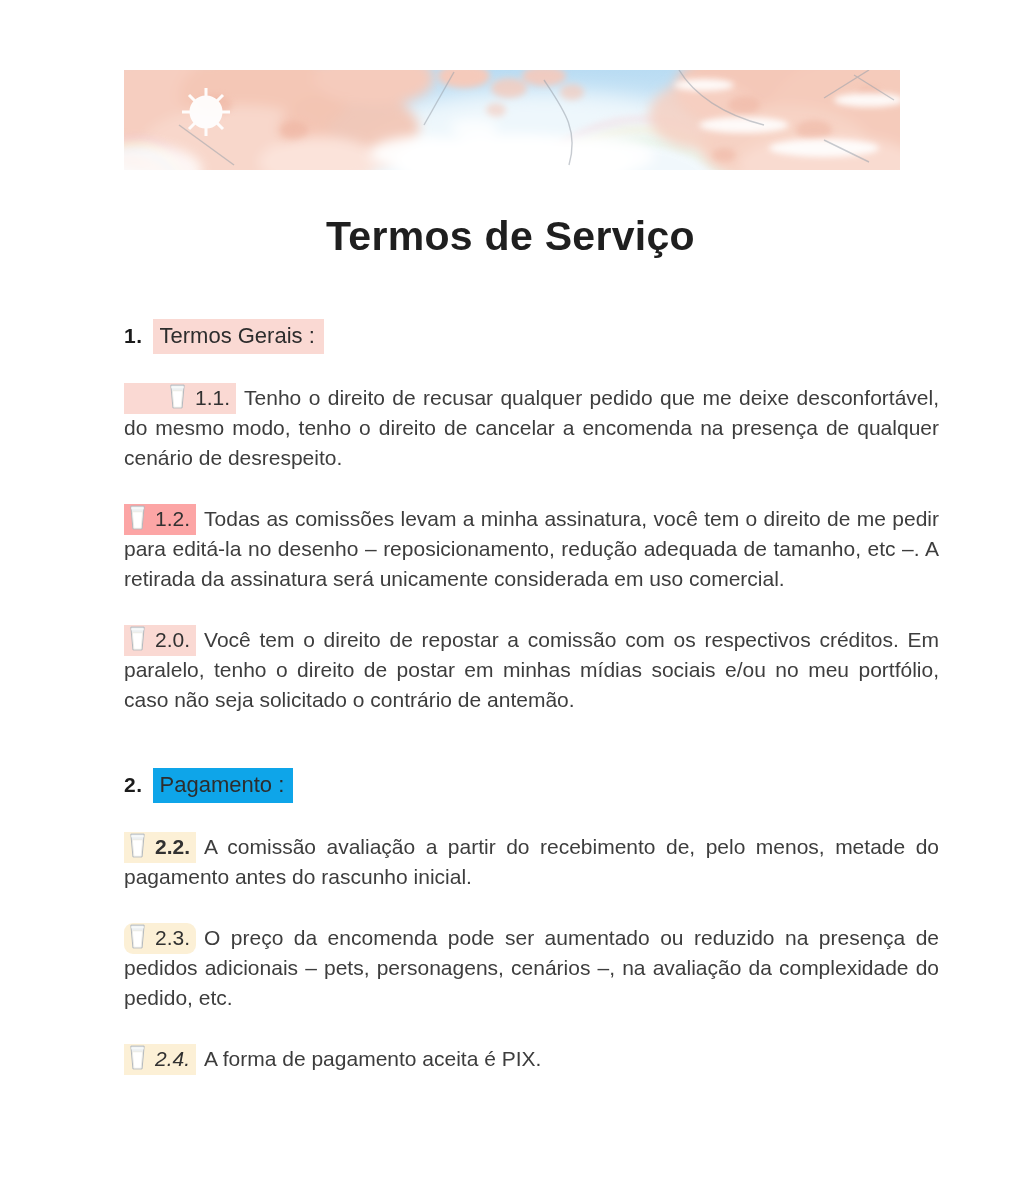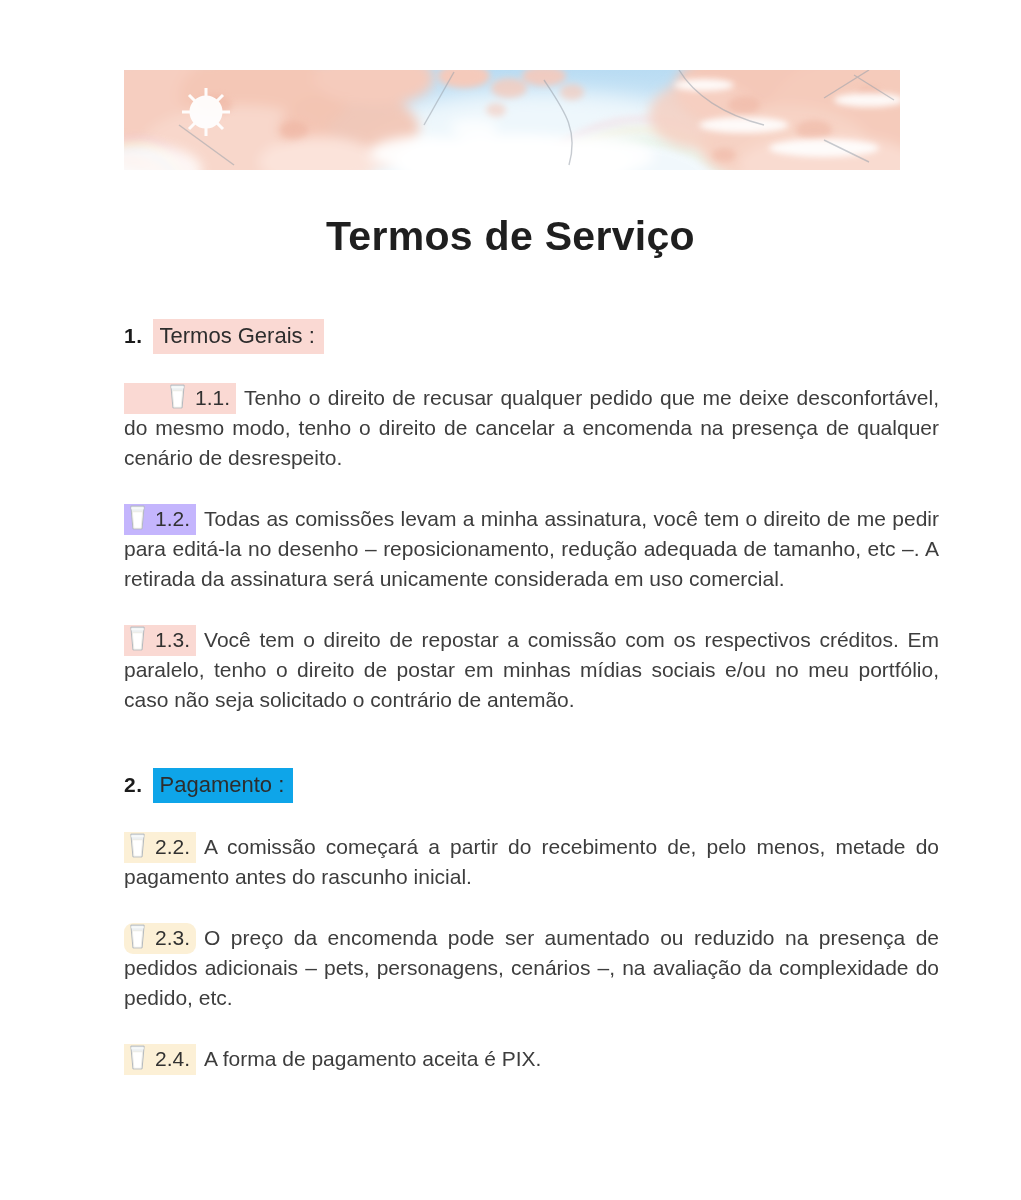--- a/index.html
+++ b/index.html
@@ -178,53 +178,53 @@
     <h2 class="section-heading">
       <span class="num">1.</span><span class="hl" style="background-color: rgb(250, 217, 211);">Termos Gerais :</span>
     </h2>
     <div>
   <p class="item"><span class="label-hl" style="background-color: rgb(250, 217, 211); padding-left: 44px;"><svg class="milk-icon" viewBox="0 0 20 26" aria-hidden="true">
                 <path d="M3 1 h14 l-2.2 24 h-9.6 Z" fill="#eceff1" stroke="#b0b6bd" stroke-width="1"></path>
                 <path d="M4.6 7 h10.8 l-1.6 17.3 h-7.6 Z" fill="#ffffff" stroke="#e6e2d8" stroke-width="0.6"></path>
                 <rect x="3.4" y="2.2" width="13.2" height="2.2" fill="#f7f9fa" opacity="0.9"></rect>
               </svg><span class="item-label">1.1.</span></span><span><span>Tenho o direito de recusar qualquer pedido que me deixe desconfortável, do mesmo modo, tenho o direito de cancelar a encomenda na presença de qualquer cenário de desrespeito.</span></span></p>
 
-  <p class="item"><span class="label-hl" style="background-color: #c4b5fd;"><svg class="milk-icon" viewBox="0 0 20 26" aria-hidden="true">
+  <p class="item"><span class="label-hl" style="background-color: #fca5a5;"><svg class="milk-icon" viewBox="0 0 20 26" aria-hidden="true">
                 <path d="M3 1 h14 l-2.2 24 h-9.6 Z" fill="#eceff1" stroke="#b0b6bd" stroke-width="1"></path>
                 <path d="M4.6 7 h10.8 l-1.6 17.3 h-7.6 Z" fill="#ffffff" stroke="#e6e2d8" stroke-width="0.6"></path>
                 <rect x="3.4" y="2.2" width="13.2" height="2.2" fill="#f7f9fa" opacity="0.9"></rect>
               </svg><span class="item-label">1.2.</span></span><span><span>Todas as comissões levam a minha assinatura, você tem o direito de me pedir para editá-la no desenho – reposicionamento, redução adequada de tamanho, etc –. A retirada da assinatura será unicamente considerada em uso comercial.</span></span></p>
 
   <p class="item"><span class="label-hl" style="background-color: rgb(250, 217, 211);"><svg class="milk-icon" viewBox="0 0 20 26" aria-hidden="true">
                 <path d="M3 1 h14 l-2.2 24 h-9.6 Z" fill="#eceff1" stroke="#b0b6bd" stroke-width="1"></path>
                 <path d="M4.6 7 h10.8 l-1.6 17.3 h-7.6 Z" fill="#ffffff" stroke="#e6e2d8" stroke-width="0.6"></path>
                 <rect x="3.4" y="2.2" width="13.2" height="2.2" fill="#f7f9fa" opacity="0.9"></rect>
-              </svg><span class="item-label">1.3.</span></span><span><span>Você tem o direito de repostar a comissão com os respectivos créditos. Em paralelo, tenho o direito de postar em minhas mídias sociais e/ou no meu portfólio, caso não seja solicitado o contrário de antemão.</span></span></p>
+              </svg><span class="item-label">2.0.</span></span><span><span>Você tem o direito de repostar a comissão com os respectivos créditos. Em paralelo, tenho o direito de postar em minhas mídias sociais e/ou no meu portfólio, caso não seja solicitado o contrário de antemão.</span></span></p>
 </div>
   </section>
 
   <section>
     <h2 class="section-heading">
       <span class="num">2.</span><span class="hl" style="background-color: #0ea5e9;">Pagamento :</span>
     </h2>
     <div>
 
-  <p class="item"><span class="label-hl" style="background-color: rgb(252, 240, 214);"><svg class="milk-icon" viewBox="0 0 20 26" aria-hidden="true">
-                <path d="M3 1 h14 l-2.2 24 h-9.6 Z" fill="#eceff1" stroke="#b0b6bd" stroke-width="1"></path>
-                <path d="M4.6 7 h10.8 l-1.6 17.3 h-7.6 Z" fill="#ffffff" stroke="#e6e2d8" stroke-width="0.6"></path>
-                <rect x="3.4" y="2.2" width="13.2" height="2.2" fill="#f7f9fa" opacity="0.9"></rect>
-              </svg><span class="item-label">2.2.</span></span><span><span>A comissão começará a partir do recebimento de, pelo menos, metade do pagamento antes do rascunho inicial.</span></span></p>
+  <p class="item"><span class="label-hl" style="background-color: rgb(252, 240, 214); font-weight: bold;"><svg class="milk-icon" viewBox="0 0 20 26" aria-hidden="true">
+                <path d="M3 1 h14 l-2.2 24 h-9.6 Z" fill="#eceff1" stroke="#b0b6bd" stroke-width="1"></path>
+                <path d="M4.6 7 h10.8 l-1.6 17.3 h-7.6 Z" fill="#ffffff" stroke="#e6e2d8" stroke-width="0.6"></path>
+                <rect x="3.4" y="2.2" width="13.2" height="2.2" fill="#f7f9fa" opacity="0.9"></rect>
+              </svg><span class="item-label">2.2.</span></span><span><span>A comissão avaliação a partir do recebimento de, pelo menos, metade do pagamento antes do rascunho inicial.</span></span></p>
 
   <p class="item"><span class="label-hl" style="background-color: rgb(252, 240, 214); border-radius: 9px;"><svg class="milk-icon" viewBox="0 0 20 26" aria-hidden="true">
                 <path d="M3 1 h14 l-2.2 24 h-9.6 Z" fill="#eceff1" stroke="#b0b6bd" stroke-width="1"></path>
                 <path d="M4.6 7 h10.8 l-1.6 17.3 h-7.6 Z" fill="#ffffff" stroke="#e6e2d8" stroke-width="0.6"></path>
                 <rect x="3.4" y="2.2" width="13.2" height="2.2" fill="#f7f9fa" opacity="0.9"></rect>
               </svg><span class="item-label">2.3.</span></span><span><span>O preço da encomenda pode ser aumentado ou reduzido na presença de pedidos adicionais – </span><span class="it">pets, personagens, cenários</span><span> –, na avaliação da complexidade do pedido, etc.</span></span></p>
 
-  <p class="item"><span class="label-hl" style="background-color: rgb(252, 240, 214);"><svg class="milk-icon" viewBox="0 0 20 26" aria-hidden="true">
+  <p class="item"><span class="label-hl" style="background-color: rgb(252, 240, 214); font-style: italic;"><svg class="milk-icon" viewBox="0 0 20 26" aria-hidden="true">
                 <path d="M3 1 h14 l-2.2 24 h-9.6 Z" fill="#eceff1" stroke="#b0b6bd" stroke-width="1"></path>
                 <path d="M4.6 7 h10.8 l-1.6 17.3 h-7.6 Z" fill="#ffffff" stroke="#e6e2d8" stroke-width="0.6"></path>
                 <rect x="3.4" y="2.2" width="13.2" height="2.2" fill="#f7f9fa" opacity="0.9"></rect>
               </svg><span class="item-label">2.4.</span></span><span><span>A forma de pagamento aceita é PIX.</span></span></p>
 </div>
   </section>
 </main>
 </div>
 
 </body></html>

